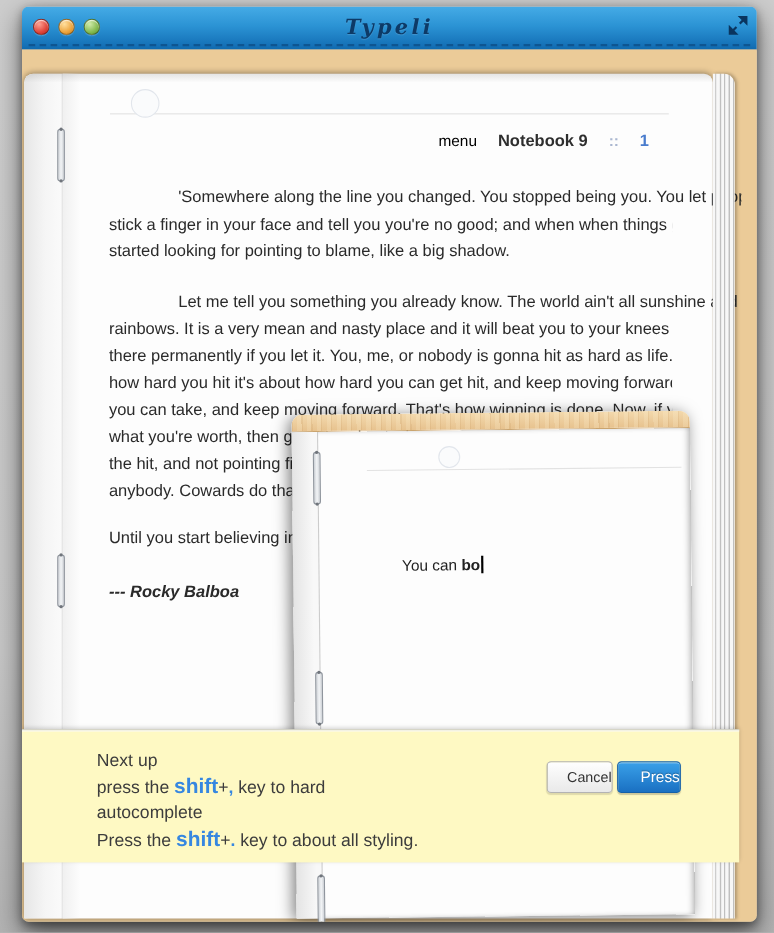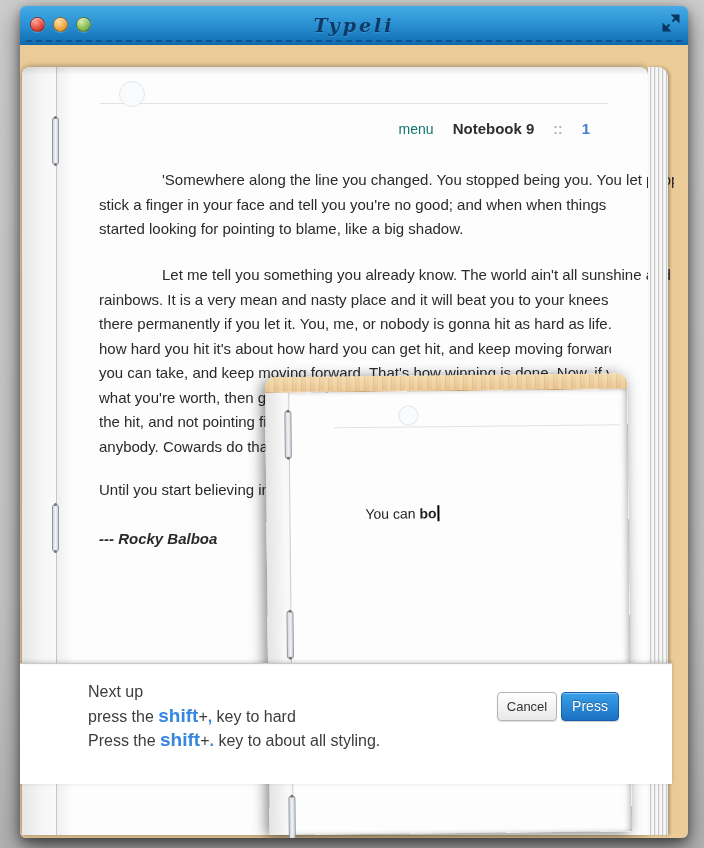--- a/index.html
+++ b/index.html
@@ -39,21 +39,21 @@
     background:linear-gradient(90deg,#e6e6e6,#f5f5f5 55%,#fafafa);border-right:1px solid #c6c6c6;}
   .gutterfade{position:absolute;left:35px;top:0;bottom:0;width:16px;
     background:linear-gradient(90deg,#f0f0f0,rgba(255,255,255,0));}
   .staple{position:absolute;width:5px;border:1px solid #8f959d;border-radius:3px;
     background:linear-gradient(90deg,#ced2d7,#f2f4f6 50%,#ced2d7);}
   .staple::before,.staple::after{content:"";position:absolute;left:1px;width:3px;height:3px;border-radius:50%;background:#70757c;}
   .staple::before{top:-2px;} .staple::after{bottom:-2px;}
   .ring{position:absolute;border-radius:50%;background:#fafbfc;border:1px solid #e2e6ec;}
   .rule{position:absolute;height:1px;background:#e2e2e2;}
   .pagenav{position:absolute;top:53px;right:58px;display:flex;align-items:baseline;gap:19px;font-size:14px;}
-  .nav-menu{color:#0f766e;cursor:pointer;}
+  .nav-menu{color:#000000;cursor:pointer;}
   .nav-notebook{color:#2e2e2e;font-weight:bold;font-size:15px;cursor:pointer;}
   .nav-sep{color:#aab7d0;font-weight:bold;}
   .nav-num{color:#4a7ccd;font-weight:bold;font-size:15px;cursor:pointer;}
   .doc{position:absolute;left:77px;top:0;width:512px;color:#2a2a2a;font-size:15px;}
   .dline{position:absolute;left:0;white-space:nowrap;line-height:24.5px;width:512px;overflow:hidden;}
   .indent{padding-left:63px;}
   .sig{font-weight:bold;font-style:italic;}
   
   .stack{position:absolute;left:628px;top:22px;width:20px;bottom:3px;border-radius:0 10px 0 0;
     background:repeating-linear-gradient(90deg,#f7f7f7 0 2px,#bfbfbf 2.6px 3.2px,#ececec 3.2px 4px);
@@ -70,27 +70,27 @@
   .card-page{position:absolute;left:0;top:16px;right:0;bottom:0;background:#fdfdfd;
     box-shadow:inset 4px 0 6px -3px rgba(0,0,0,.4),inset -5px 0 7px -4px rgba(0,0,0,.35);}
   .card-seam{position:absolute;left:23px;top:16px;bottom:0;width:1px;background:#cccccc;}
   .card-gutter{position:absolute;left:0;top:16px;bottom:0;width:23px;
     background:linear-gradient(90deg,#e4e4e4,#f8f8f8 80%);}
   .typed{position:absolute;left:99px;top:114px;font-size:14px;color:#222;white-space:nowrap;}
   .typed b{font-weight:bold;}
   .caret{display:inline-block;width:1.5px;height:16px;background:#000;vertical-align:-3px;margin-left:1px;}
   
   .tbar{position:absolute;left:0;top:618px;right:16px;height:120px;z-index:5;
-    background:#ffffff;border-top:1px solid #c9c9c7;box-shadow:0 -1px 4px rgba(0,0,0,.18);padding-left:14px;}
+    background:#fef9c3;border-top:1px solid #c9c9c7;box-shadow:0 -1px 4px rgba(0,0,0,.18);padding-left:14px;}
   .tbar::before{content:"";position:absolute;left:0;right:0;top:0;height:1px;background:#fafaf8;}
   .ttext{position:absolute;left:68px;top:16px;color:#3c3c3c;font-size:16px;line-height:23.5px;}
   .key{color:#3687e0;font-weight:bold;font-size:19px;}
   .punct{color:#3687e0;font-weight:bold;}
   .btn{position:absolute;top:28px;height:29px;border-radius:4px;font-size:13px;line-height:27px;
-    text-align:center;cursor:pointer;box-sizing:border-box;}
+    text-align:right;cursor:pointer;box-sizing:border-box;}
   .btn-cancel{left:477px;width:60px;border:1px solid #b3b3b3;color:#333;
     background:linear-gradient(#fefefe,#e9e9e9);box-shadow:0 1px 1px rgba(0,0,0,.12);}
   .btn-next{left:541px;width:58px;border:1px solid #1560a8;color:#fff;font-size:14px;
     background:linear-gradient(#3aa0e8,#2b8bd8 45%,#1a70c2);text-shadow:0 -1px 1px rgba(0,0,0,.3);
     box-shadow:inset 0 1px 0 rgba(255,255,255,.35),0 1px 1px rgba(0,0,0,.2);}
 </style>
 </head>
 <body>
 
 <div class="stage">
@@ -162,20 +162,21 @@
         <div class="card-seam"></div>
         <div class="staple" style="left:19px;top:34px;height:46px;"></div>
         <div class="staple" style="left:19px;top:234px;height:46px;"></div>
         <div class="staple" style="left:19px;top:419px;height:42px;"></div>
       </div>
 
       <div class="tbar">
         <div class="ttext">
           <div>Next up</div>
           <div><span>press the </span><span class="key">shift</span><span>+</span><span class="punct">,</span><span> key to hard</span></div>
+          <div>autocomplete</div>
           <div><span>Press the </span><span class="key">shift</span><span>+</span><span class="punct">.</span><span> key to about all styling.</span></div>
         </div>
         <div class="btn btn-cancel">Cancel</div>
         <div class="btn btn-next">Press</div>
       </div>
 
     </div>
   </div>
 </div>
 

